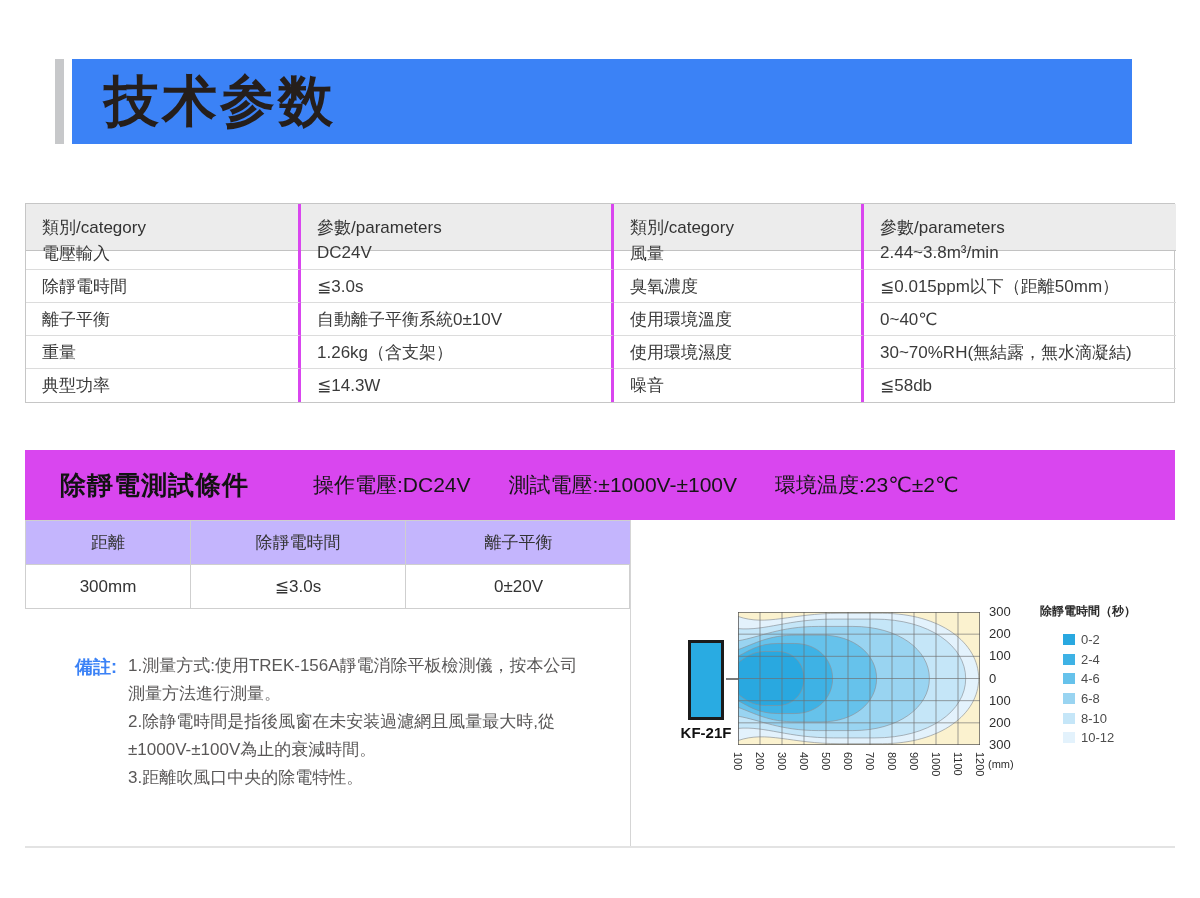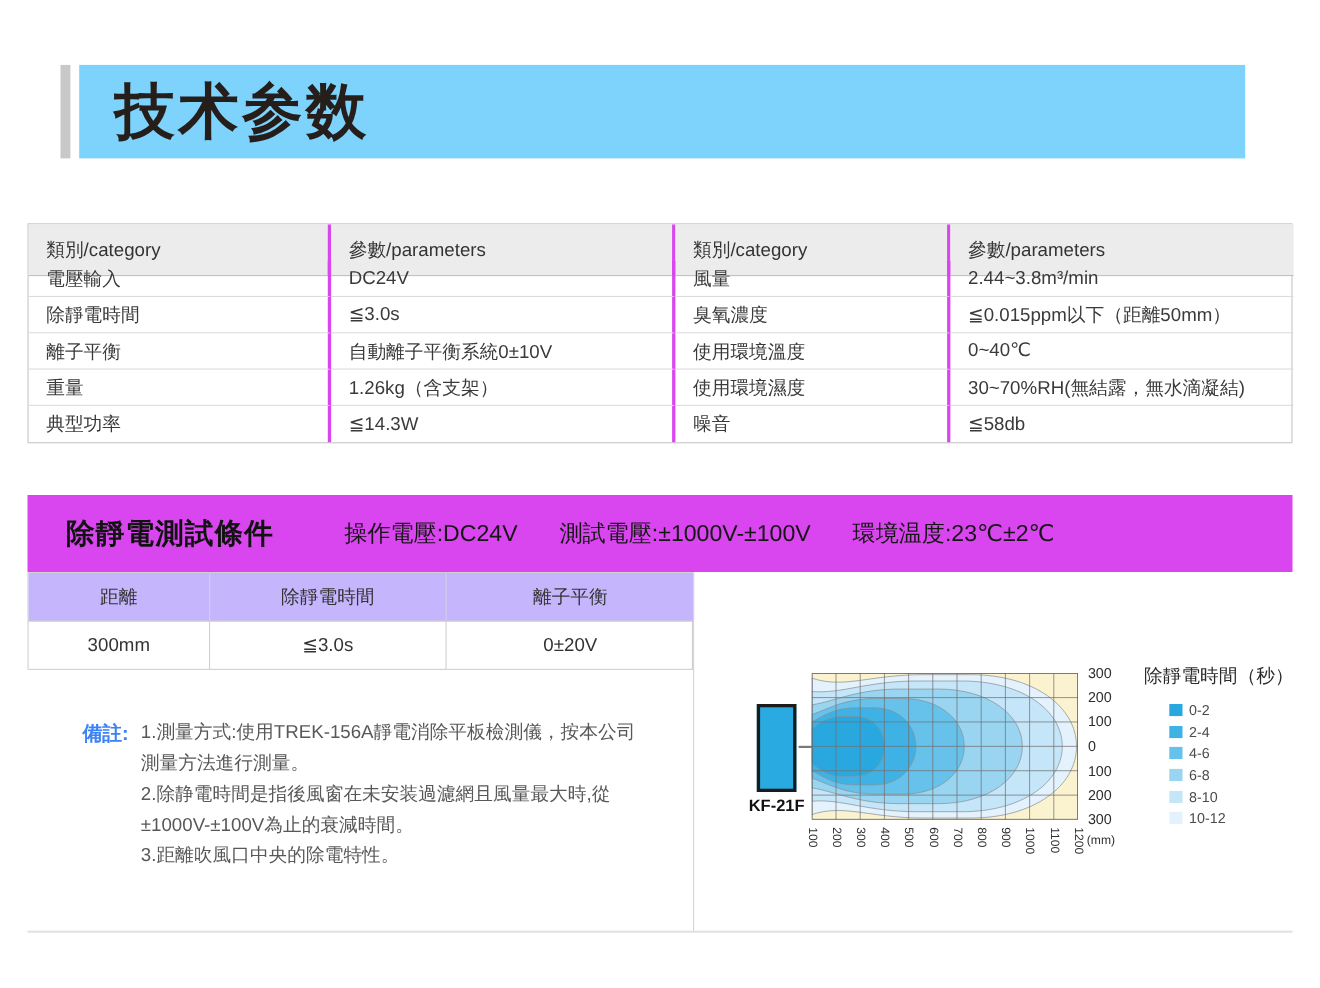--- a/index.html
+++ b/index.html
@@ -2,21 +2,21 @@
 <html><head>
 <meta charset="utf-8">
 <style>
   * { margin:0; padding:0; box-sizing:border-box; }
   html,body { background:#fff; }
   body { font-family:"Liberation Sans","DejaVu Sans",sans-serif; color:#333; }
   .page { position:relative; width:1200px; height:898px; background:#fff; overflow:hidden; }
 
   
   .accent-bar { position:absolute; left:55px; top:59px; width:9px; height:85px; background:#c7c8ca; }
-  .title-banner { position:absolute; left:72px; top:59px; width:1060px; height:85px; background:#7dd3fc; display:flex; align-items:center; }
+  .title-banner { position:absolute; left:72px; top:59px; width:1060px; height:85px; background:#3b82f6; display:flex; align-items:center; }
   .title-banner h1 { font-size:55px; font-weight:800; color:#251e1b; letter-spacing:3px; padding-left:32px; }
 
   
   .spec-table { position:absolute; left:25px; top:203px; width:1150px;
     display:grid; grid-template-columns:275px 313px 250px 312px; grid-auto-rows:33px;
     border:1px solid #c6c6c6; font-size:17px; color:#3a3a3a; }
   .spec-table .cell { display:flex; align-items:center; padding-left:16px;
     border-bottom:1px solid #dcdcdc; border-right:3px solid #d946ef; white-space:nowrap; overflow:hidden; }
   .spec-table .cell:nth-child(4n) { border-right:none; }
   .spec-table .th { height:47px; background:#ececec; border-bottom:1px solid #c2c2c2; color:#333; }
@@ -57,21 +57,21 @@
 
   .y-ticks { position:absolute; left:986px; top:605px; width:30px; height:160px; }
   .y-ticks .ytick { position:absolute; width:30px; height:14px; line-height:14px; text-align:left;
     font-size:13px; color:#2e2e2e; padding-left:3px; }
   .x-ticks { position:absolute; left:738px; top:752px; width:260px; height:44px; }
   .x-ticks .xtick { position:absolute; width:32px; height:12px; line-height:12px; font-size:11px;
     color:#2e2e2e; text-align:left; transform:rotate(90deg); }
   .x-unit { position:absolute; left:988px; top:758px; font-size:11px; color:#2e2e2e; }
 
   .legend { position:absolute; left:1040px; top:603px; width:150px; }
-  .legend-title { font-size:17px; font-weight:400; color:#2b2b2b; margin-bottom:10px; white-space:nowrap; }
+  .legend-title { font-size:12px; font-weight:700; color:#2b2b2b; margin-bottom:10px; white-space:nowrap; }
   .legend-item { display:flex; align-items:center; height:19.6px; margin-left:23px; }
   .legend-swatch { width:12px; height:11px; margin-right:6px; flex:none; }
   .legend-item .legend-label { font-size:13px; color:#4c4c4c; white-space:nowrap; }
 </style>
 </head>
 <body>
 
 <div class="page">
 
   <div class="accent-bar"></div>

